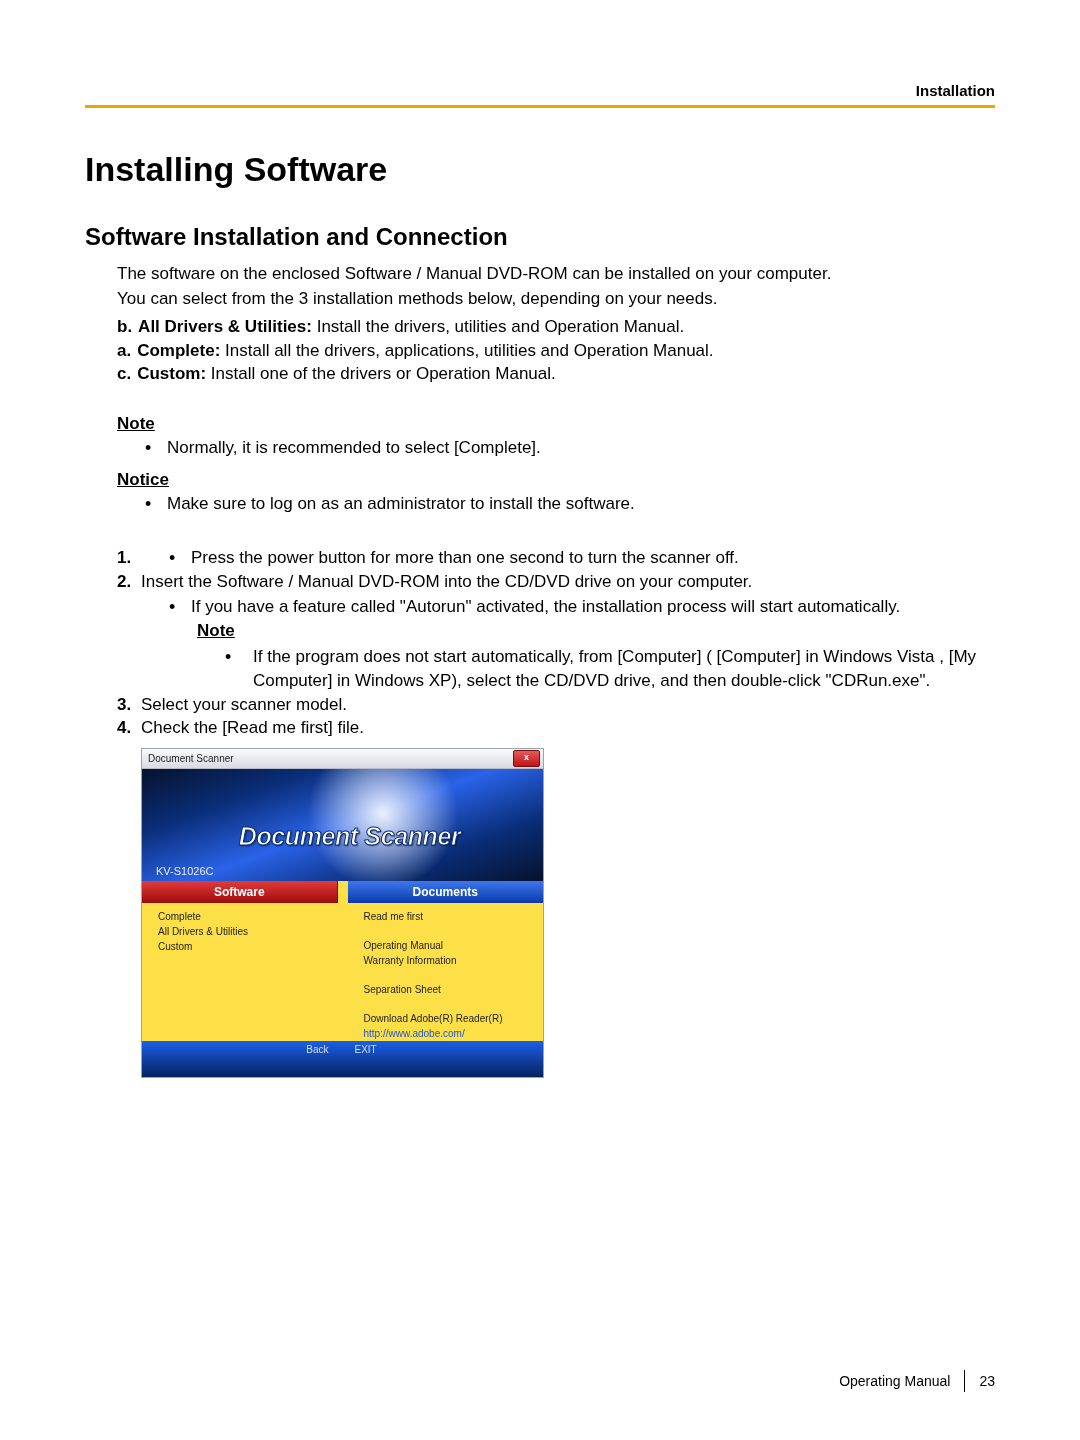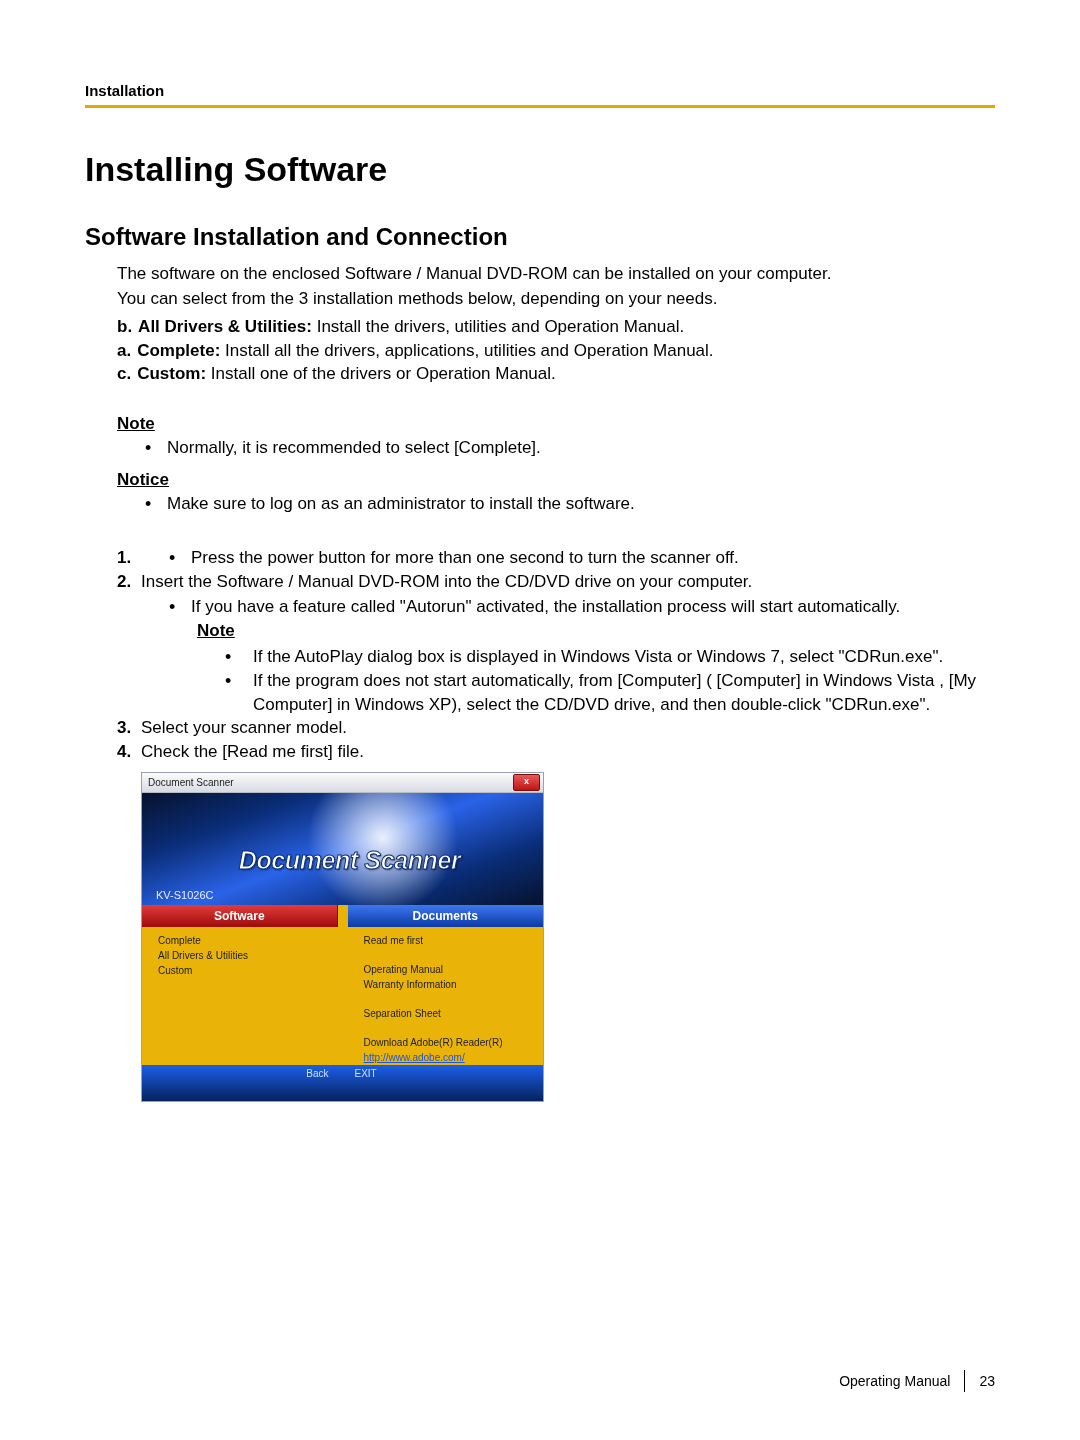--- a/index.html
+++ b/index.html
@@ -18,20 +18,21 @@
     font-size:17px;
     color:#000;
     background:#fff;
     position:relative;
     box-sizing:border-box;
   }
   .page{
     padding:82px 85px 0 85px;
   }
   .header-right{
+    text-align:right;
     font-weight:bold;
     font-size:15px;
     padding-bottom:6px;
   }
   .rule{
     height:3px;
     background:var(--accent);
     margin-bottom:42px;
   }
   h1{
@@ -121,42 +122,42 @@
     text-align:center;
     text-shadow:1px 1px 2px rgba(0,0,0,.6);
     margin-bottom:14px;
     -webkit-text-stroke:1px #0a2e7a;
   }
   .banner .model{
     font-size:11px;color:#e8edff;
   }
   .cols{
     display:flex;
-    background:#eab308;
+    background:#fde047;
     gap:10px;
   }
   .col{flex:1;min-height:152px}
   .col .hdr{
     text-align:center;
     font-weight:bold;
     color:#fff;
     font-size:12px;
     padding:4px 0;
   }
   .col.soft .hdr{
     background:linear-gradient(#e33b3b,#9e0b0b);
     border-right:1px solid #7f0b0b;
   }
   .col.docs .hdr{
     background:linear-gradient(#3d77ef,#0b3aa7);
   }
   .col ul{list-style:none;padding:6px 0 0 16px;margin:0;font-size:10px;color:#222}
   .col ul li{padding:2px 0}
   .col .spacer-sm{height:10px}
-  .col a{color:#1a56d6;text-decoration:underline}
+  .col a{color:#1a56d6;}
   .foot{
     background:linear-gradient(var(--win-blue-mid),var(--win-blue-bot));
     height:36px;
     color:#cfe0ff;
     font-size:10px;
   }
   .foot .half{
     display:inline-block;width:50%;box-sizing:border-box;
     padding:3px 10px 0 10px;
   }
@@ -228,21 +229,20 @@
     <li>
       <span class="num">2.</span>
       <span>Insert the Software / Manual DVD-ROM into the CD/DVD drive on your computer.</span>
       <ul class="bul">
         <li>If you have a feature called "Autorun" activated, the installation process will start automatically.</li>
       </ul>
 
       <div class="note-block">
         <div class="label">Note</div>
         <ul class="bul">
-          <li>If the AutoPlay dialog box is displayed in Windows Vista or Windows 7, select "CDRun.exe".</li>
           <li>If the program does not start automatically, from [Computer] ( [Computer] in Windows Vista , [My Computer] in Windows XP), select the CD/DVD drive, and then double-click "CDRun.exe".</li>
         </ul>
       </div>
     </li>
     <li>
       <span class="num">3.</span>
       <span>Select your scanner model.</span>
     </li>
     <li>
       <span class="num">4.</span>

